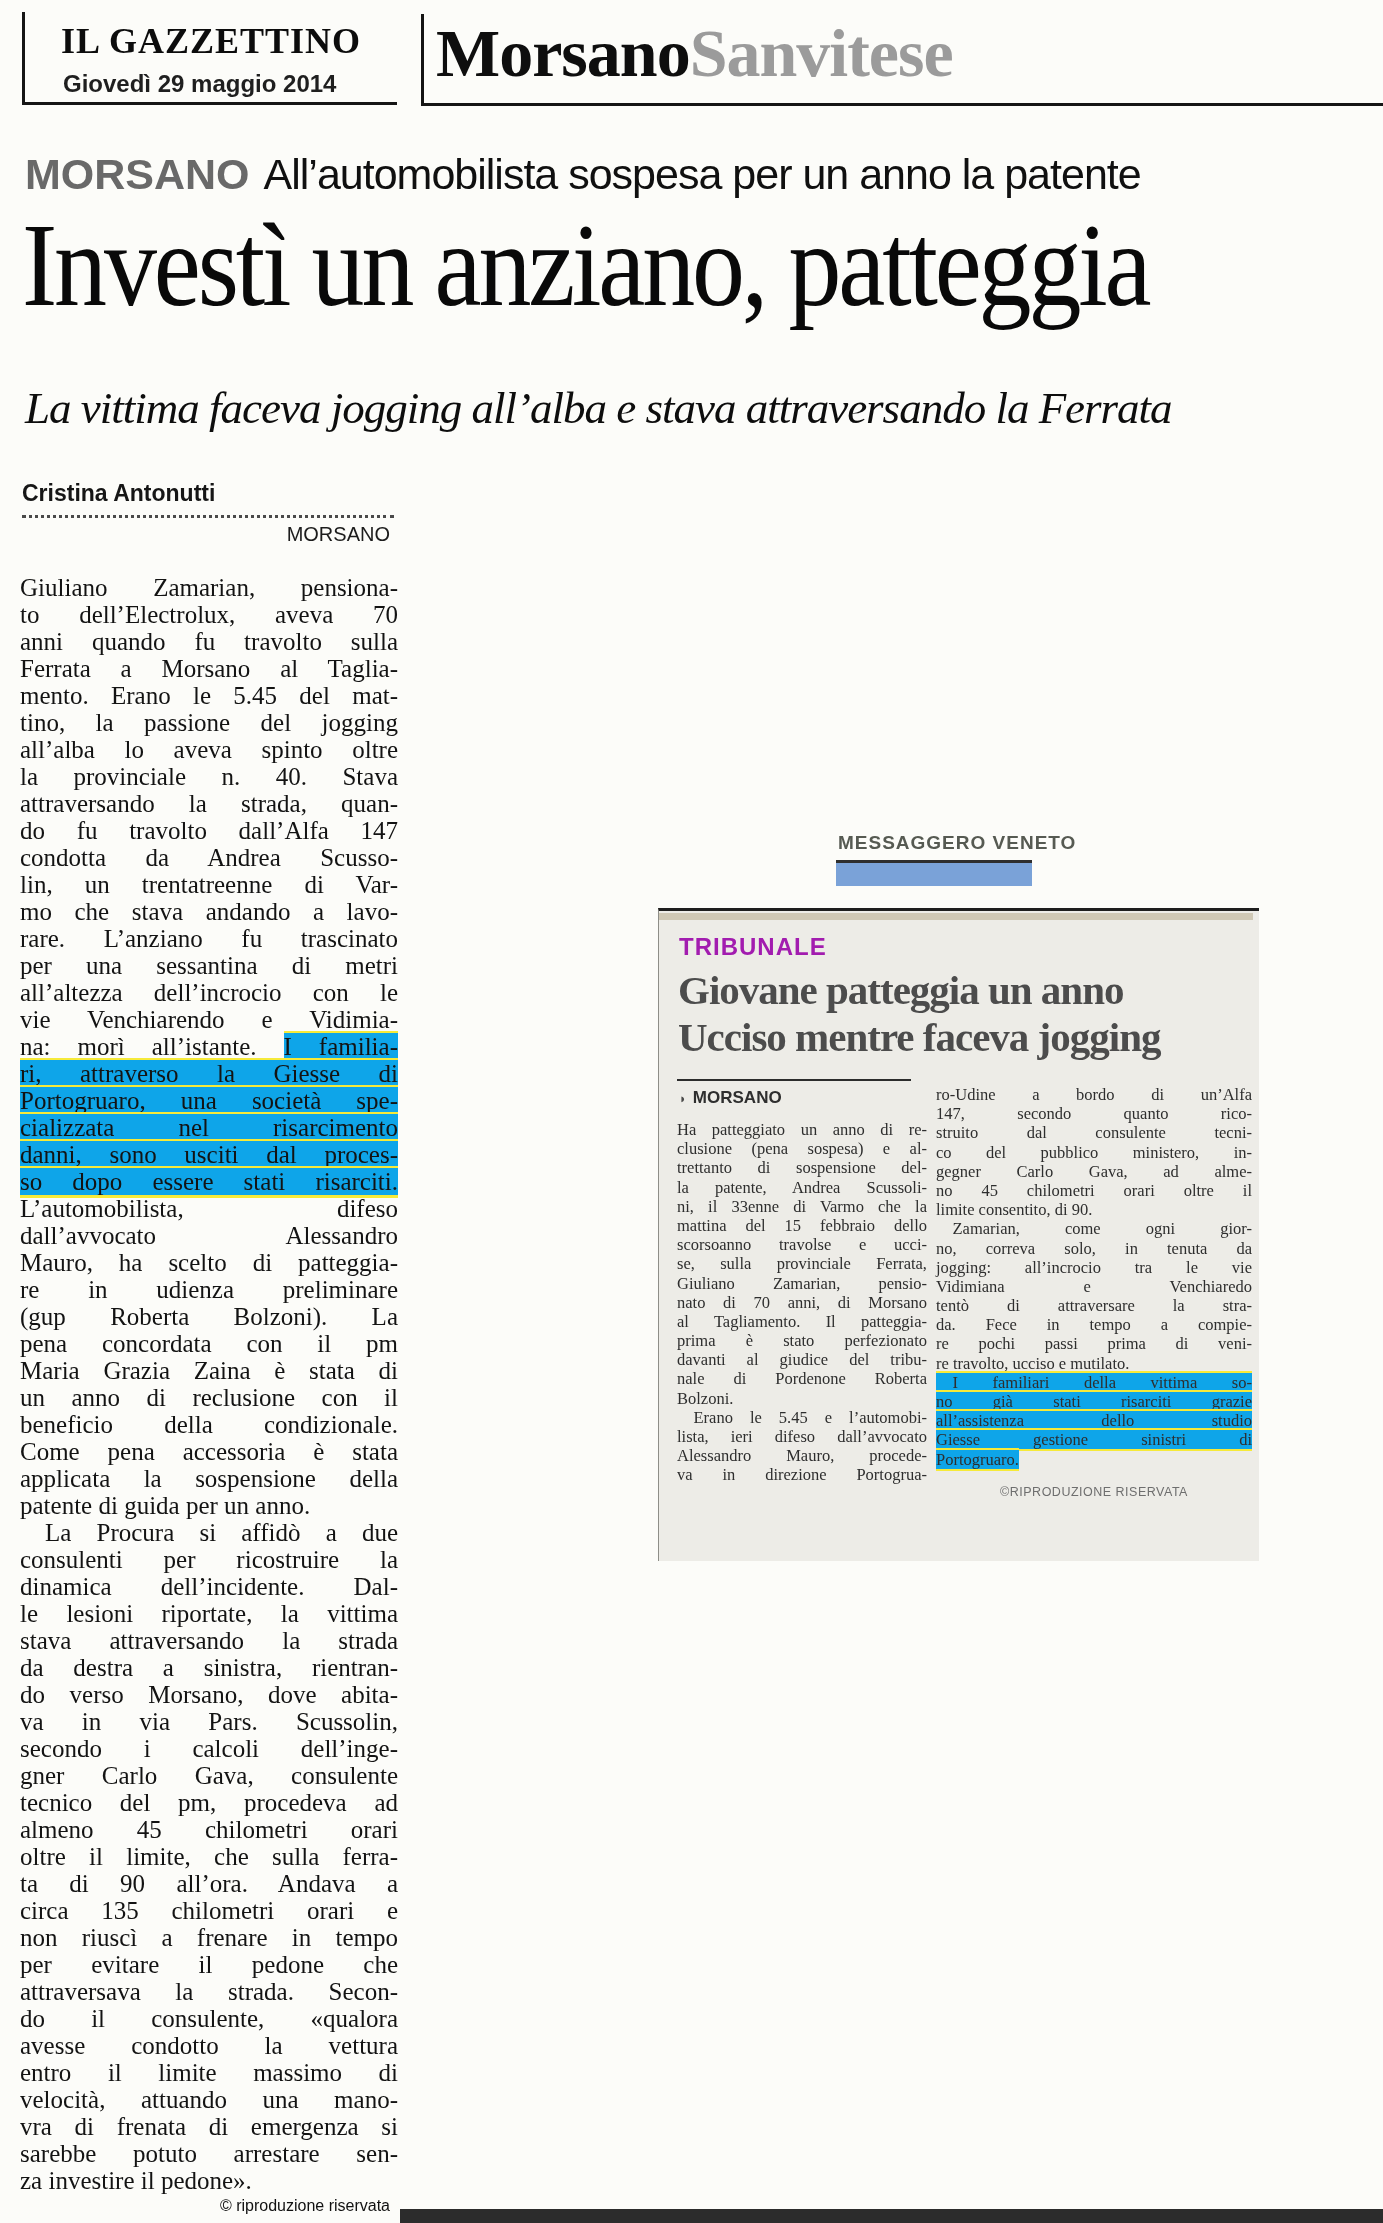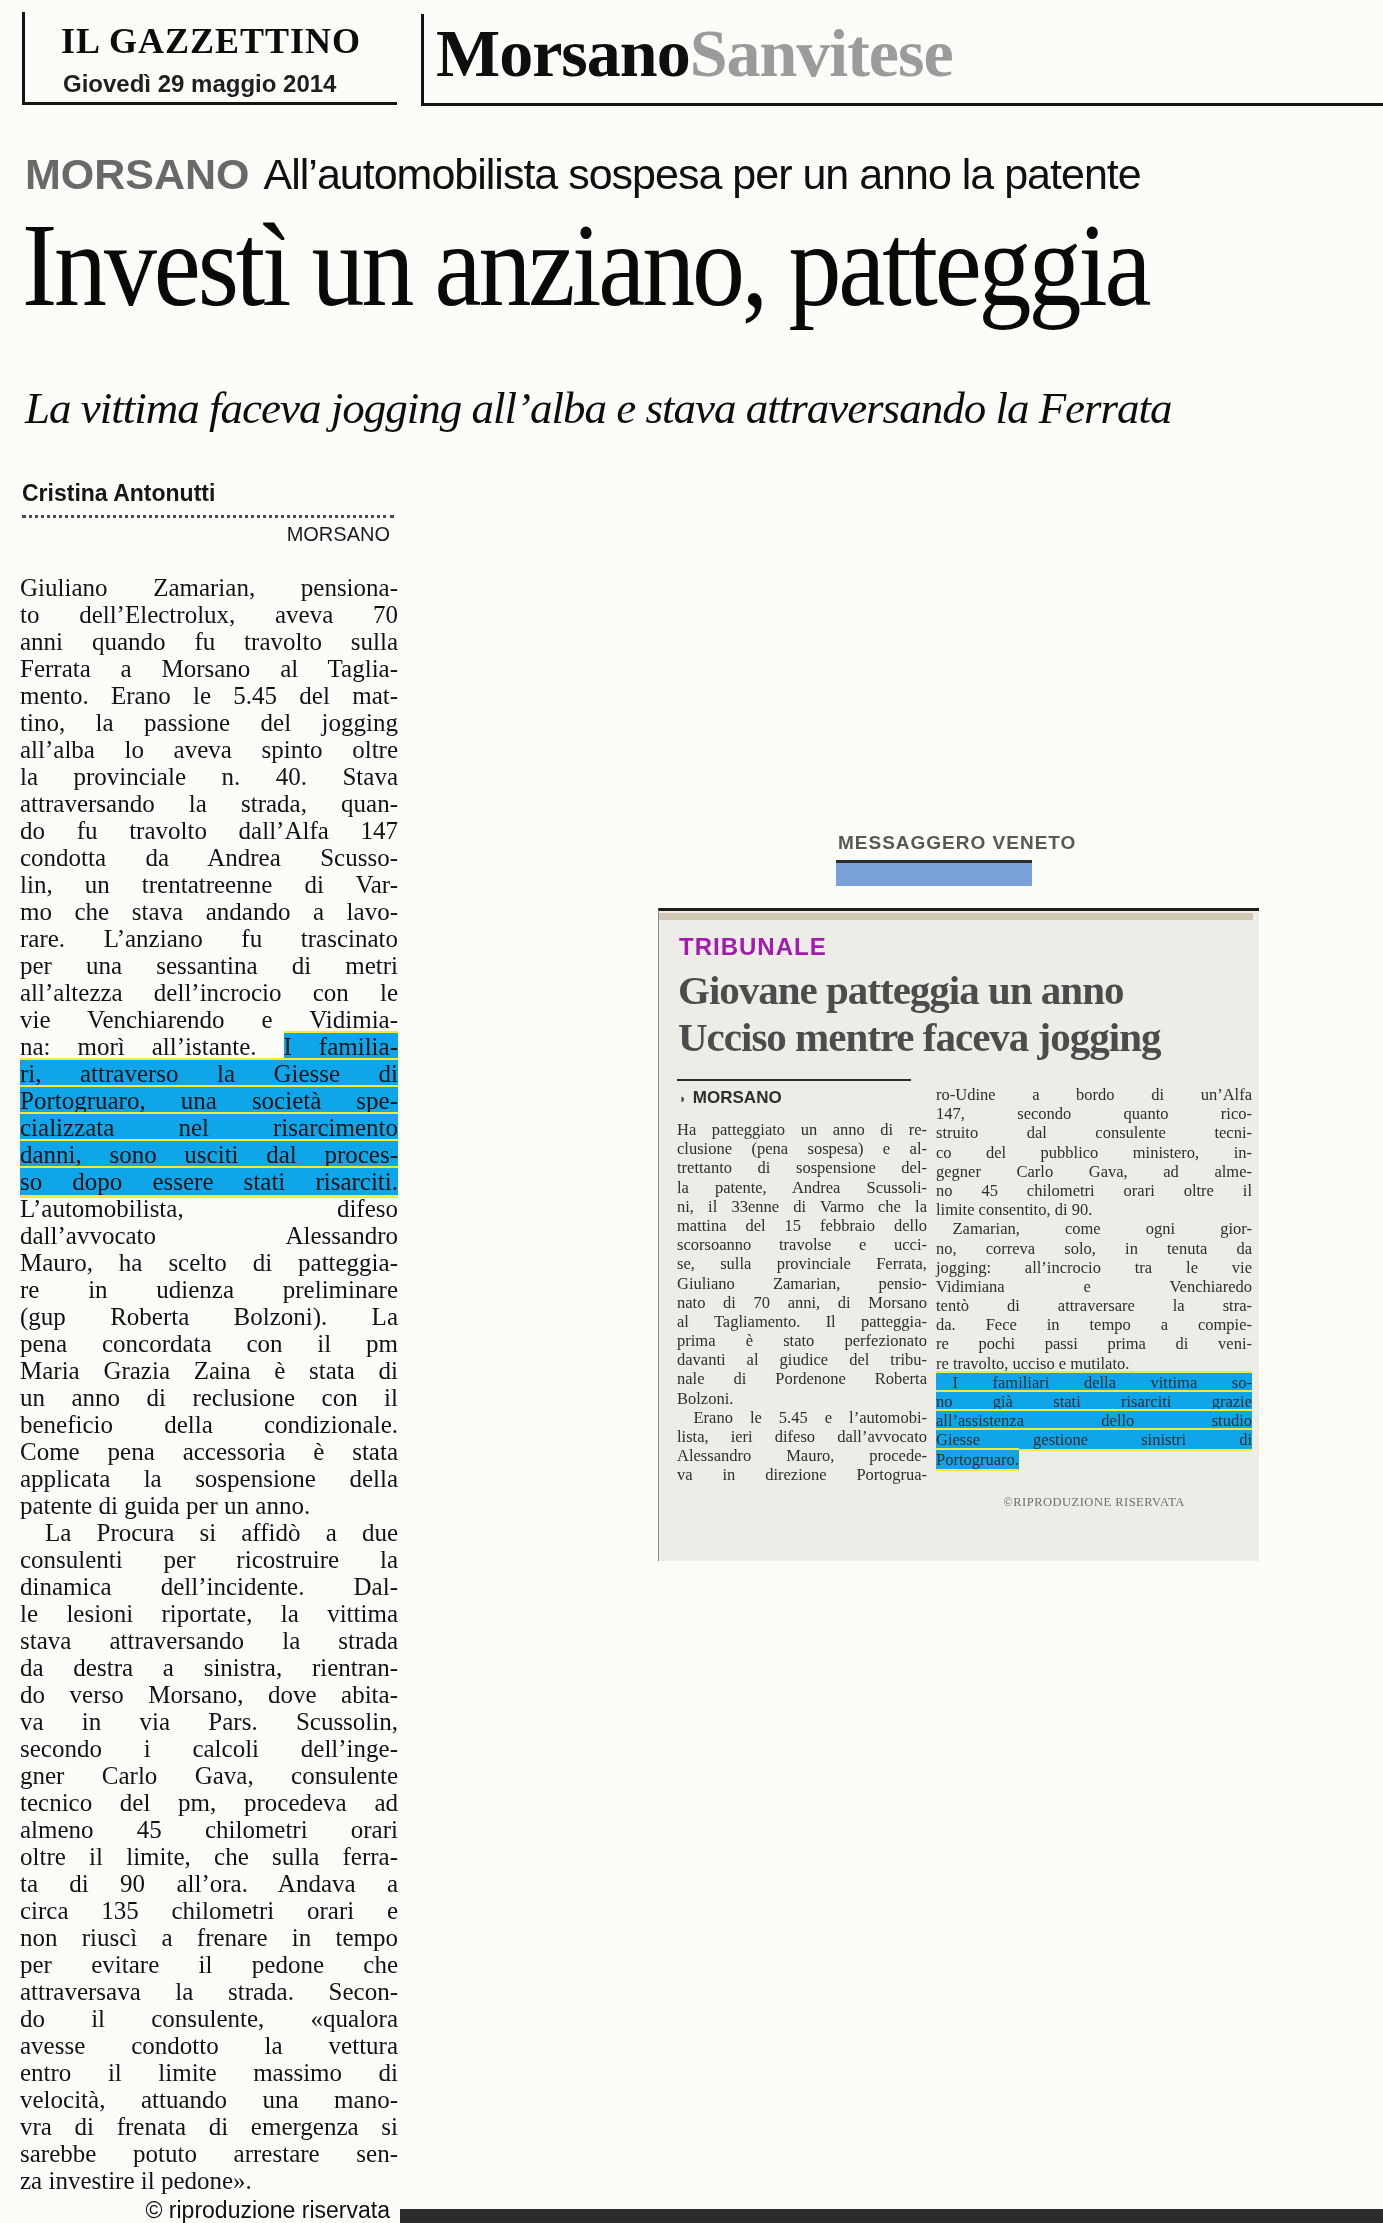--- a/index.html
+++ b/index.html
@@ -38,21 +38,21 @@
     font-size:23px; color:#161616; padding-bottom:8px; border-bottom:3px dotted #4a4a4a; }
   .byline .dateline { font-family:"Liberation Sans", sans-serif; font-size:20px;
     color:#1c1c1c; text-align:right; padding-right:4px; margin-top:5px; }
   
   .article-col { position:absolute; left:20px; top:574px; width:378px; }
   .tline { font-size:25px; line-height:27px; height:27px; overflow:visible;
     text-align:justify; text-align-last:justify; color:#131313; }
   .tline.last { text-align-last:left; }
   .hl { background:#0ea5e9; box-shadow:0 3px 0 #f6ea39, 0 -2px 0 #f6ea39; }
   .copy-left { text-align:right; padding-right:8px; margin-top:3px;
-    font-family:"Liberation Sans", sans-serif; font-size:23px; color:#111; }
+    font-family:"Liberation Sans", sans-serif; font-size:16px; color:#111; }
   
   .mv-label { position:absolute; left:838px; top:832px;
     font-family:"Liberation Sans", sans-serif; font-weight:bold; font-size:19px;
     letter-spacing:1px; color:#565a52; }
   .mv-bar { position:absolute; left:836px; top:860px; width:196px; height:23px;
     background:#7aa2d8; border-top:3px solid #2e2e2e; }
   .clip { position:absolute; left:658px; top:908px; width:600px; height:650px;
     background:#edece7; border-top:3px solid #1e1e1e; border-left:1px solid #8e8e88; }
   .clip-beige { position:absolute; left:0; top:2px; width:594px; height:7px; background:#cfc8b5; }
   .clip-kicker { position:absolute; left:20px; top:22px;
@@ -63,22 +63,22 @@
   .clip-colA { position:absolute; left:18px; top:168px; width:250px; }
   .colA-rule { width:234px; border-top:2px solid #2c2c2c; }
   .clip-dateline { font-family:"Liberation Sans", sans-serif; font-weight:bold;
     font-size:17px; color:#2e2e2e; margin:7px 0 12px 2px; }
   .clip-dateline .marker { color:#4a4a4a; font-size:13px; margin-right:6px; }
   .clip-colB { position:absolute; left:277px; top:174px; width:316px; }
   .cline { font-size:16.5px; line-height:19.2px; height:19.2px;
     text-align:justify; text-align-last:justify; color:#2e2e2e; }
   .cline.last { text-align-last:left; }
   .clip .hl { box-shadow:0 2px 0 #f6ea39, 0 -2px 0 #f6ea39; }
-  .clip-copy { margin-top:26px; text-align:center;
-    font-family:Liberation Serif, serif; font-size:12.5px;
+  .clip-copy { margin-top:16px; text-align:center;
+    font-family:Liberation Sans, sans-serif; font-size:12.5px;
     letter-spacing:0.5px; color:#6e6e6e; }
   
   .bottom-bar { position:absolute; left:400px; top:2209px; width:983px; height:14px; background:#2c2c2c; }
 </style>
 </head>
 <body>
 
 <div class="page">
 
   <div class="gazz-box">

